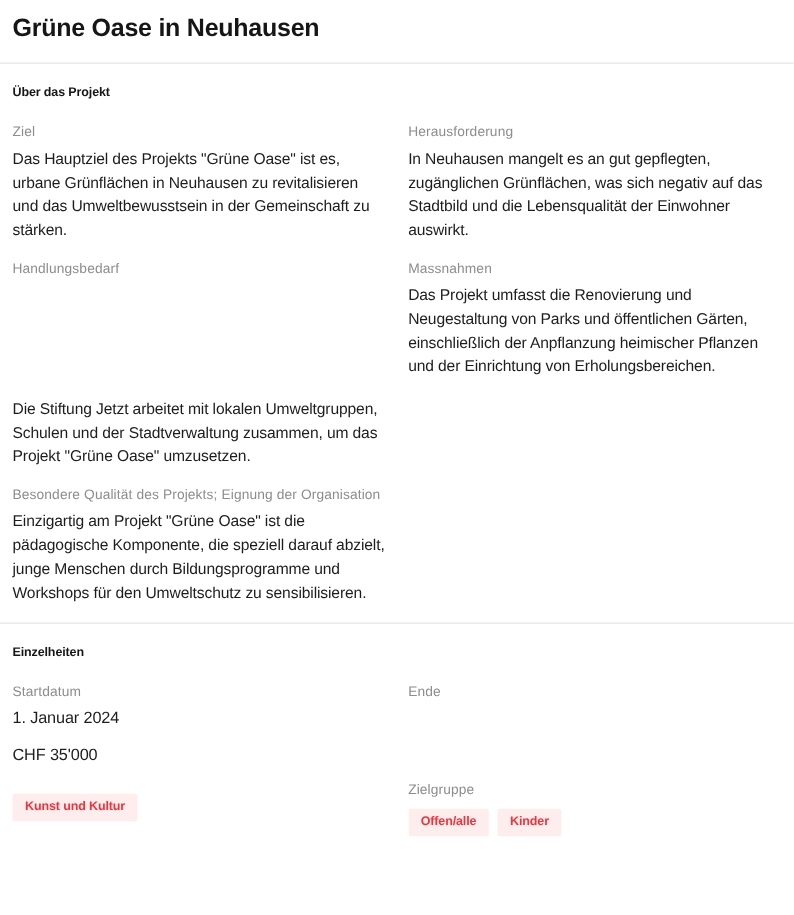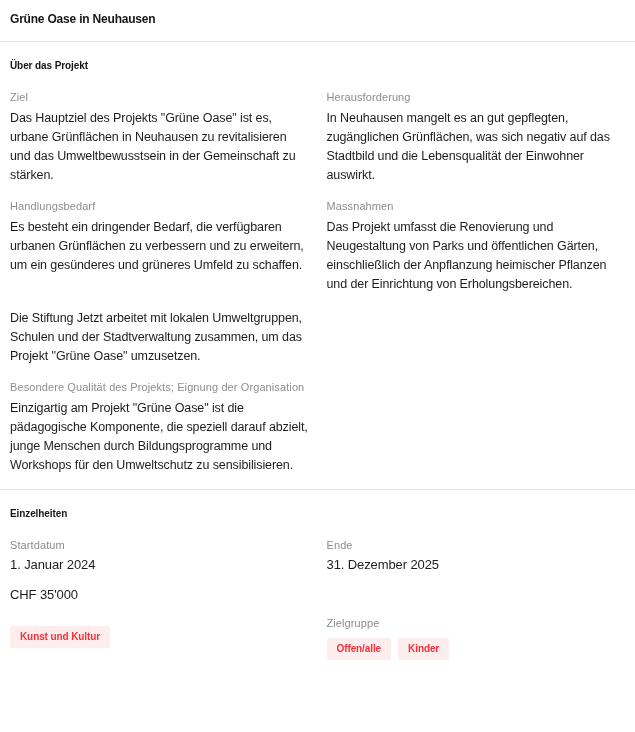--- a/index.html
+++ b/index.html
@@ -14,21 +14,21 @@
   body {
     width: 635px;
     height: 732px;
     overflow: hidden;
     font-family: "Liberation Sans", sans-serif;
     color: var(--text-dark);
   }
   .page { padding: 9px 10px 0 10px; }
 
   h1.page-title {
-    font-size: 12px;
+    font-size: 20px;
     font-weight: bold;
     letter-spacing: -0.2px;
     margin: 3px 0 15px 0;
     color: #161616;
   }
   .divider {
     border: none;
     border-top: 1px solid var(--divider);
     margin: 0 -10px;
   }
@@ -102,21 +102,20 @@
         <p class="field-text">Das Hauptziel des Projekts "Grüne Oase" ist es, urbane Grünflächen in Neuhausen zu revitalisieren und das Umweltbewusstsein in der Gemeinschaft zu stärken.</p>
       </div>
 
       <div class="field col2">
         <div class="field-label">Herausforderung</div>
         <p class="field-text">In Neuhausen mangelt es an gut gepflegten, zugänglichen Grünflächen, was sich negativ auf das Stadtbild und die Lebensqualität der Einwohner auswirkt.</p>
       </div>
 
       <div class="field col1">
         <div class="field-label">Handlungsbedarf</div>
-        <p class="field-text">Es besteht ein dringender Bedarf, die verfügbaren urbanen Grünflächen zu verbessern und zu erweitern, um ein gesünderes und grüneres Umfeld zu schaffen.</p>
       </div>
 
       <div class="field col2">
         <div class="field-label">Massnahmen</div>
         <p class="field-text">Das Projekt umfasst die Renovierung und Neugestaltung von Parks und öffentlichen Gärten, einschließlich der Anpflanzung heimischer Pflanzen und der Einrichtung von Erholungsbereichen.</p>
       </div>
 
       <div class="field col1">
         <p class="field-text">Die Stiftung Jetzt arbeitet mit lokalen Umweltgruppen, Schulen und der Stadtverwaltung zusammen, um das Projekt "Grüne Oase" umzusetzen.</p>
       </div>
@@ -136,21 +135,20 @@
     <h2 class="section-heading">Einzelheiten</h2>
     <div class="grid">
 
       <div class="field col1">
         <div class="field-label">Startdatum</div>
         <div class="field-value">1. Januar 2024</div>
       </div>
 
       <div class="field col2">
         <div class="field-label">Ende</div>
-        <div class="field-value">31. Dezember 2025</div>
       </div>
 
       <div class="field col1">
         <div class="field-value">CHF 35'000</div>
       </div>
 
       <div class="field col1">
         <div class="tag-list">
             <span class="tag">Kunst und Kultur</span>
           </div>

